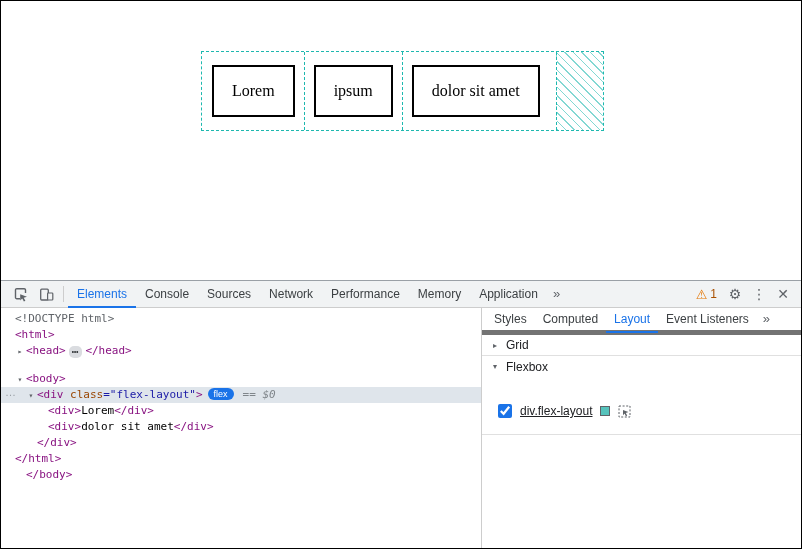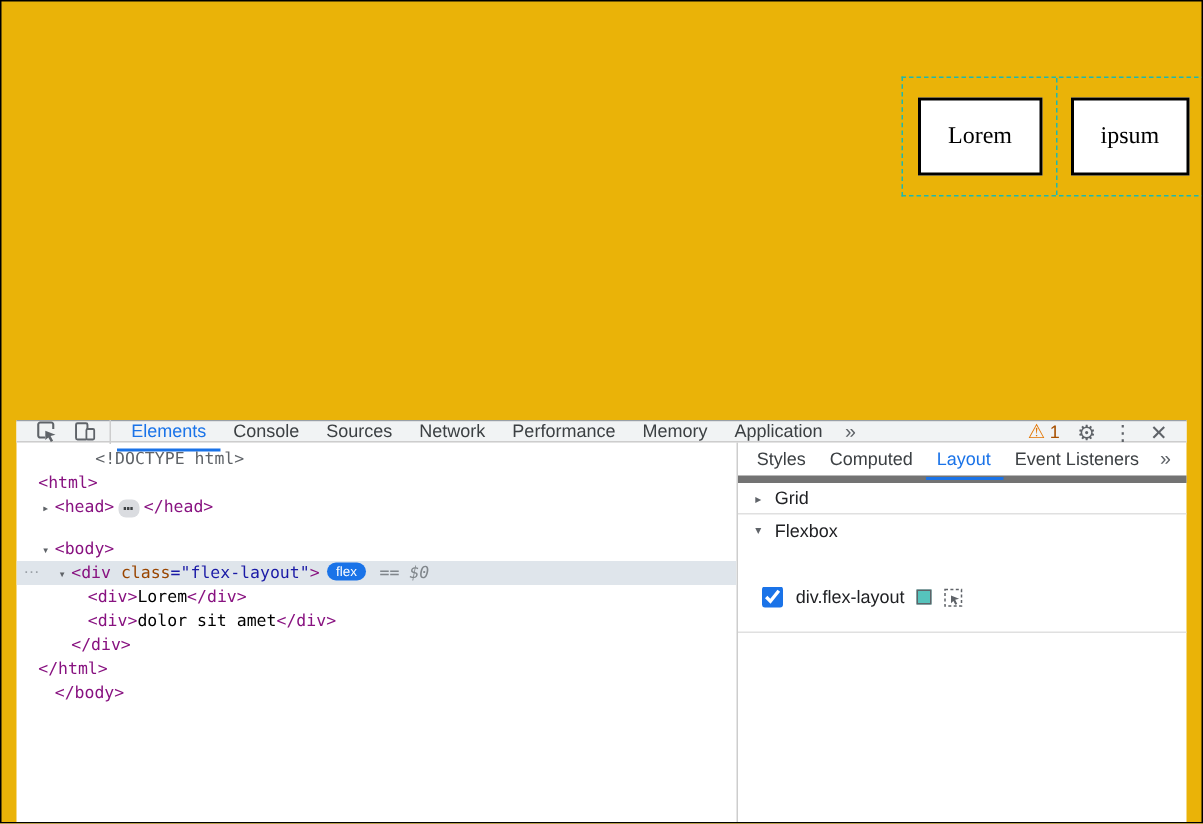--- a/index.html
+++ b/index.html
@@ -1,33 +1,33 @@
 <!DOCTYPE html>
 <html><head>
 <meta charset="utf-8">
 <style>
   * { box-sizing: border-box; margin: 0; padding: 0; }
   html,body { width: 802px; height: 549px; }
   body { font-family: "Liberation Sans", sans-serif; background: #fff; }
 
-  .window { width: 802px; height: 549px; border: 1px solid #000; display: flex; flex-direction: column; overflow: hidden; background: #eab308; align-items: center; }
+  .window { width: 802px; height: 549px; border: 1px solid #000; display: flex; flex-direction: column; overflow: hidden; background: #1d4ed8; }
 
   
   .page-area { position: relative; height: 279px; background: #fff; flex: none; }
   .flex-overlay-container { position: absolute; left: 200px; top: 50px; width: 403px; height: 80px; border: 1px dashed #1db8af; }
   .flex-items { display: flex; align-items: center; height: 100%; padding-left: 10px; }
   .flex-box { border: 2px solid #000; background: #fff; padding: 15px 18px; font-family: "Liberation Serif", serif; font-size: 16px; color: #000; white-space: nowrap; }
   .gap-sep { align-self: stretch; width: 0; border-left: 1px dashed #1db8af; margin: 0 9px; }
   .free-space { position: absolute; right: 0; top: 0; bottom: 0; width: 47px; border-left: 1px dashed #1db8af;
     background: repeating-linear-gradient(45deg, rgba(29,184,175,0.55) 0px, rgba(29,184,175,0.55) 1px, transparent 1px, transparent 6px); }
 
   
   .devtools { flex: 1; display: flex; flex-direction: column; border-top: 1px solid #9aa0a6; background: #fff; min-height: 0; }
 
-  .dt-toolbar { height: 14px; flex: none; background: #f1f3f4; display: flex; align-items: center; border-bottom: 1px solid #cdcdcd; padding: 0 6px; }
+  .dt-toolbar { height: 27px; flex: none; background: #f1f3f4; display: flex; align-items: center; border-bottom: 1px solid #cdcdcd; padding: 0 6px; }
   .icon-btn { width: 26px; height: 24px; display: flex; align-items: center; justify-content: center; color: #5f6368; flex: none; }
   .toolbar-sep { width: 1px; height: 16px; background: #cdcdcd; margin: 0 4px; flex: none; }
   .dt-tabs { display: flex; height: 27px; }
   .dt-tab { padding: 0 9px; height: 27px; line-height: 26px; font-size: 12px; color: #3c4043; white-space: nowrap; }
   .dt-tab.selected { color: #1a73e8; box-shadow: inset 0 -2px 0 #1a73e8; }
   .more-tabs { font-size: 13px; color: #5f6368; padding: 0 6px; line-height: 26px; }
   .dt-toolbar-right { margin-left: auto; display: flex; align-items: center; }
   .warn-group { display: flex; align-items: center; gap: 3px; padding: 0 6px; font-size: 12px; }
   .warn-tri { color: #e37400; font-size: 13px; line-height: 1; }
   .warn-count { color: #a85000; }
@@ -35,21 +35,21 @@
 
   .dt-body { flex: 1; display: flex; min-height: 0; }
 
   
   .dom-pane { width: 481px; flex: none; border-right: 1px solid #cdcdcd; padding-top: 3px; overflow: hidden;
     font-family: "DejaVu Sans Mono", "Liberation Mono", monospace; font-size: 11px; }
   .dom-row { height: 16px; line-height: 16px; white-space: pre; position: relative; }
   .dom-row.selected { background: #dfe5eb; }
   .gutter { position: absolute; left: 4px; top: -3px; color: #9aa0a6; letter-spacing: 1px; font-family: "Liberation Sans", sans-serif; }
   .arrow { display: inline-block; width: 12px; color: #5f6368; font-size: 8px; text-align: center; }
-  .tok-doctype { color: #5f6368; margin-left: 38px; }
+  .tok-doctype { color: #5f6368; }
   .tok-tag { color: #881280; }
   .tok-attr { color: #994500; }
   .tok-val { color: #1a1aa6; }
   .tok-text { color: #000; }
   .tok-badge { display: inline-block; background: #1a73e8; color: #fff; font-family: "Liberation Sans", sans-serif;
     font-size: 9px; line-height: 12px; padding: 0 6px; border-radius: 7px; margin: 0 5px; vertical-align: 1px; }
   .tok-eq { color: #80868b; font-style: italic; margin-left: 4px; }
   .tok-ellipsis { display: inline-block; background: #dadce0; color: #3c4043; border-radius: 5px;
     line-height: 7px; padding: 0 3px 5px; margin: 0 3px; font-weight: bold; letter-spacing: 1px; vertical-align: 1px; }
 
@@ -58,21 +58,21 @@
   .side-tabs { height: 27px; flex: none; display: flex; align-items: center; border-bottom: 5px solid #737373; padding: 0 4px; }
   .side-tab { padding: 0 8px; line-height: 26px; height: 27px; color: #3c4043; white-space: nowrap; }
   .side-tab.selected { color: #1a73e8; box-shadow: inset 0 -2px 0 #1a73e8; }
   .section-row { height: 21px; display: flex; align-items: center; padding: 0 8px; color: #202124; gap: 6px; }
   .section-row.bordered { border-bottom: 1px solid #e0e0e0; }
   .sec-arrow { font-size: 8px; color: #5f6368; width: 10px; text-align: center; }
   .overlays-block { padding: 14px 16px 16px; border-bottom: 1px solid #e0e0e0; }
   .overlays-heading { font-weight: 700; color: #202124; font-size: 12px; }
   .overlay-row { display: flex; align-items: center; gap: 8px; margin-top: 13px; }
   .overlay-row input { width: 14px; height: 14px; accent-color: #1a73e8; }
-  .overlay-label { color: #202124; }
+  .overlay-label { color: #202124; text-decoration: underline; }
   .swatch { width: 10px; height: 10px; background: #56c3bc; border: 1px solid #5f6368; flex: none; }
 </style>
 </head>
 <body>
 
 <div class="window">
 
   <div class="page-area">
     <div class="flex-overlay-container">
       <div class="flex-items">

